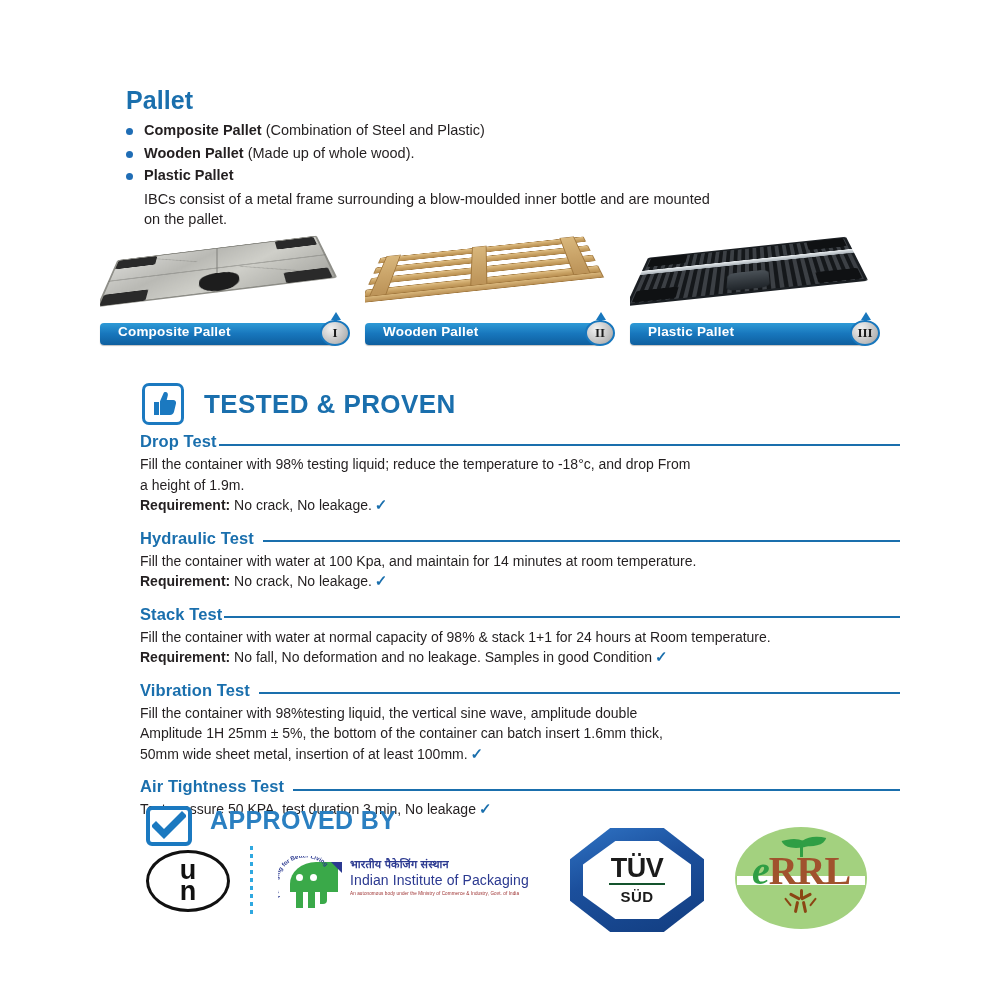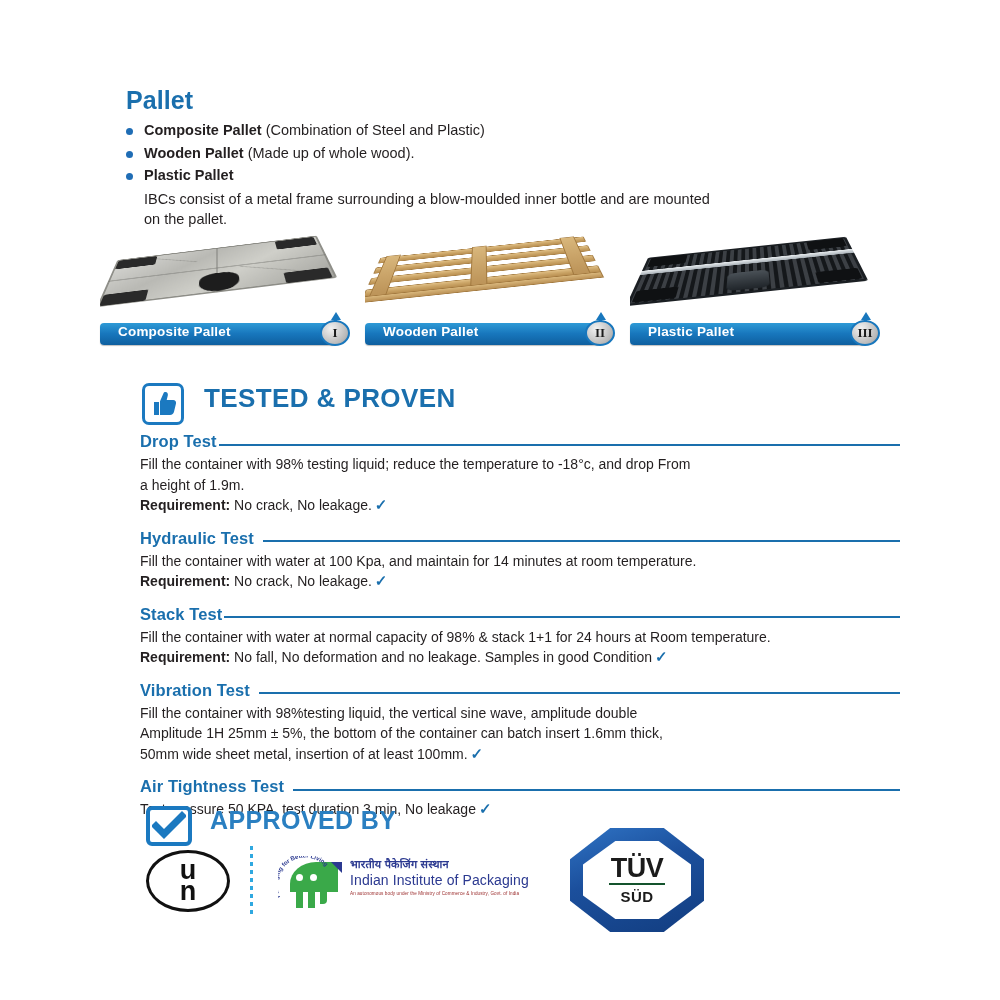--- a/index.html
+++ b/index.html
@@ -207,21 +207,21 @@
     left: 13.5px; top: 3px;
     width: 3px; height: 6px;
     background: #1877bd;
   }
 
   
   .tested-header {
     position: absolute;
     left: 142px; top: 383px;
     display: flex;
-    align-items: flex-start;
+    align-items: center;
   }
   .thumb-icon {
     width: 42px; height: 42px;
     border: 3px solid #1b79c0;
     border-radius: 7px;
     background: #ffffff;
     position: relative;
     flex: 0 0 auto;
   }
   .tested-title {
@@ -674,15 +674,32 @@
     </div>
 
     <div class="tuv-logo">
       <div class="tuv-oct"></div>
       <div class="tuv-inner">
         <div class="tuv-main">TÜV</div>
         <div class="tuv-sub">SÜD</div>
       </div>
     </div>
 
+    <div class="errl-logo">
+      <div class="errl-oval"></div>
+      <div class="errl-stem"></div>
+      <div class="errl-leaf-l"></div>
+      <div class="errl-leaf-r"></div>
+      <div class="errl-band"></div>
+      <div class="errl-text"><span class="errl-e">e</span><span class="errl-rrl">RRL</span></div>
+      <div class="errl-root">
+        <i style="left:21px;top:0;width:2.5px;height:10px;"></i>
+        <i style="left:10px;top:6px;width:12px;height:2.5px;transform:rotate(28deg);"></i>
+        <i style="left:21px;top:6px;width:12px;height:2.5px;transform:rotate(-28deg);"></i>
+        <i style="left:4px;top:12px;width:10px;height:2px;transform:rotate(52deg);"></i>
+        <i style="left:29px;top:12px;width:10px;height:2px;transform:rotate(-52deg);"></i>
+        <i style="left:16px;top:12px;width:3px;height:12px;transform:rotate(12deg);"></i>
+        <i style="left:24px;top:12px;width:3px;height:12px;transform:rotate(-12deg);"></i>
+      </div>
+    </div>
   </div>
 
 </div>
 
 </body></html>

